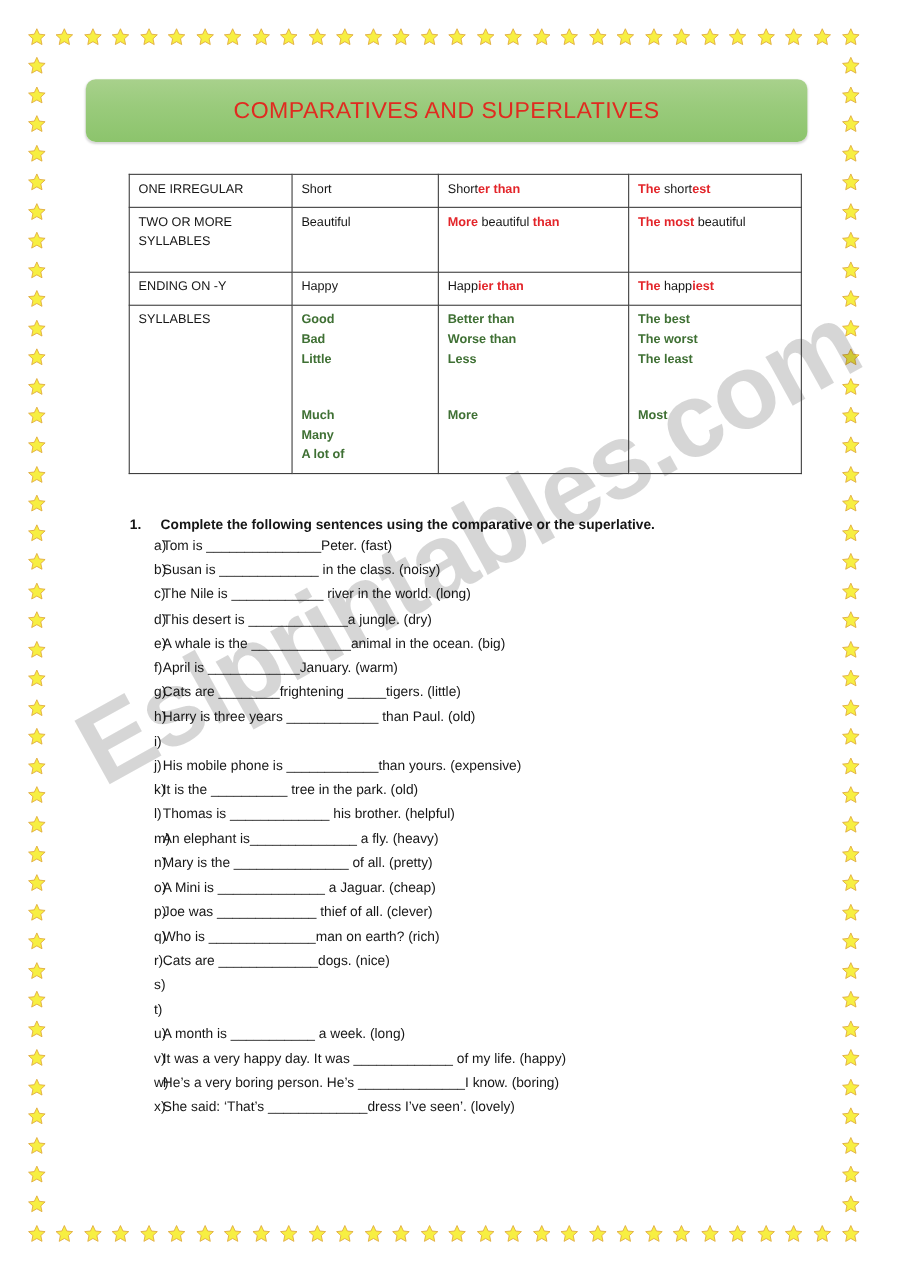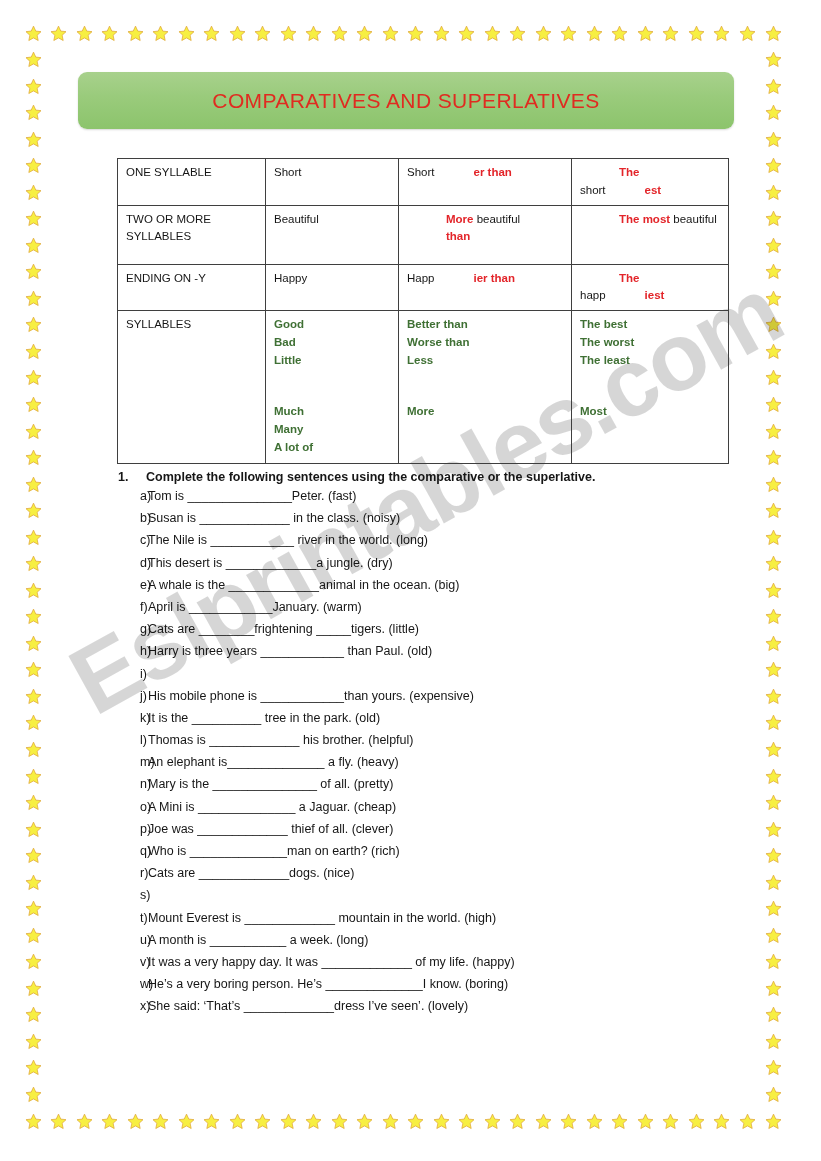--- a/index.html
+++ b/index.html
@@ -96,21 +96,21 @@
   .col-adj { width: 133px; }
   .col-cmp { width: 173px; }
   .col-sup { width: 157px; }
 
   .r-head td { height: 18px; }
   .r-one td { height: 19px; }
   .r-two td { height: 48px; }
   .r-y td { height: 19px; }
   .r-irr td { height: 142px; }
 
-  .red  { color: #e3252a; font-weight: 700; margin-left: 39px; }
+  .red  { color: #e3252a; font-weight: 700; }
   .green{ color: #3f7034; font-weight: 700; }
   .cellline { display: block; }
   .spacer { display: block; height: 2.9em; }
 
   
   #exercise {
     position: absolute;
     left: 118px;
     top: 470px;
     width: 610px;
@@ -860,21 +860,21 @@
 <table id="grammar-table">
   <colgroup>
     <col class="col-cat">
       <col class="col-adj">
       <col class="col-cmp">
       <col class="col-sup">
   </colgroup>
   <tbody>
 
     <tr class="r-one">
-      <td>ONE SYLLABLE</td>
+      <td>ONE IRREGULAR</td>
       <td>Short</td>
       <td><span>Short</span><span class="red">er than</span></td>
       <td><span class="red">The </span><span>short</span><span class="red">est</span></td>
     </tr>
 
     <tr class="r-two">
       <td>TWO OR MORE SYLLABLES</td>
       <td>Beautiful</td>
       <td><span class="red">More</span><span> beautiful </span><span class="red">than</span></td>
       <td><span class="red">The most</span><span> beautiful</span></td>
@@ -991,21 +991,20 @@
       </li>
       <li>
         <span class="item-letter">r)</span>
         <span class="item-text">Cats are _____________dogs. (nice)</span>
       </li>
       <li>
         <span class="item-letter">s)</span>
       </li>
       <li>
         <span class="item-letter">t)</span>
-        <span class="item-text">Mount Everest is _____________ mountain in the world. (high)</span>
       </li>
       <li>
         <span class="item-letter">u)</span>
         <span class="item-text">A month is ___________ a week. (long)</span>
       </li>
       <li>
         <span class="item-letter">v)</span>
         <span class="item-text">It was a very happy day. It was _____________ of my life. (happy)</span>
       </li>
       <li>

